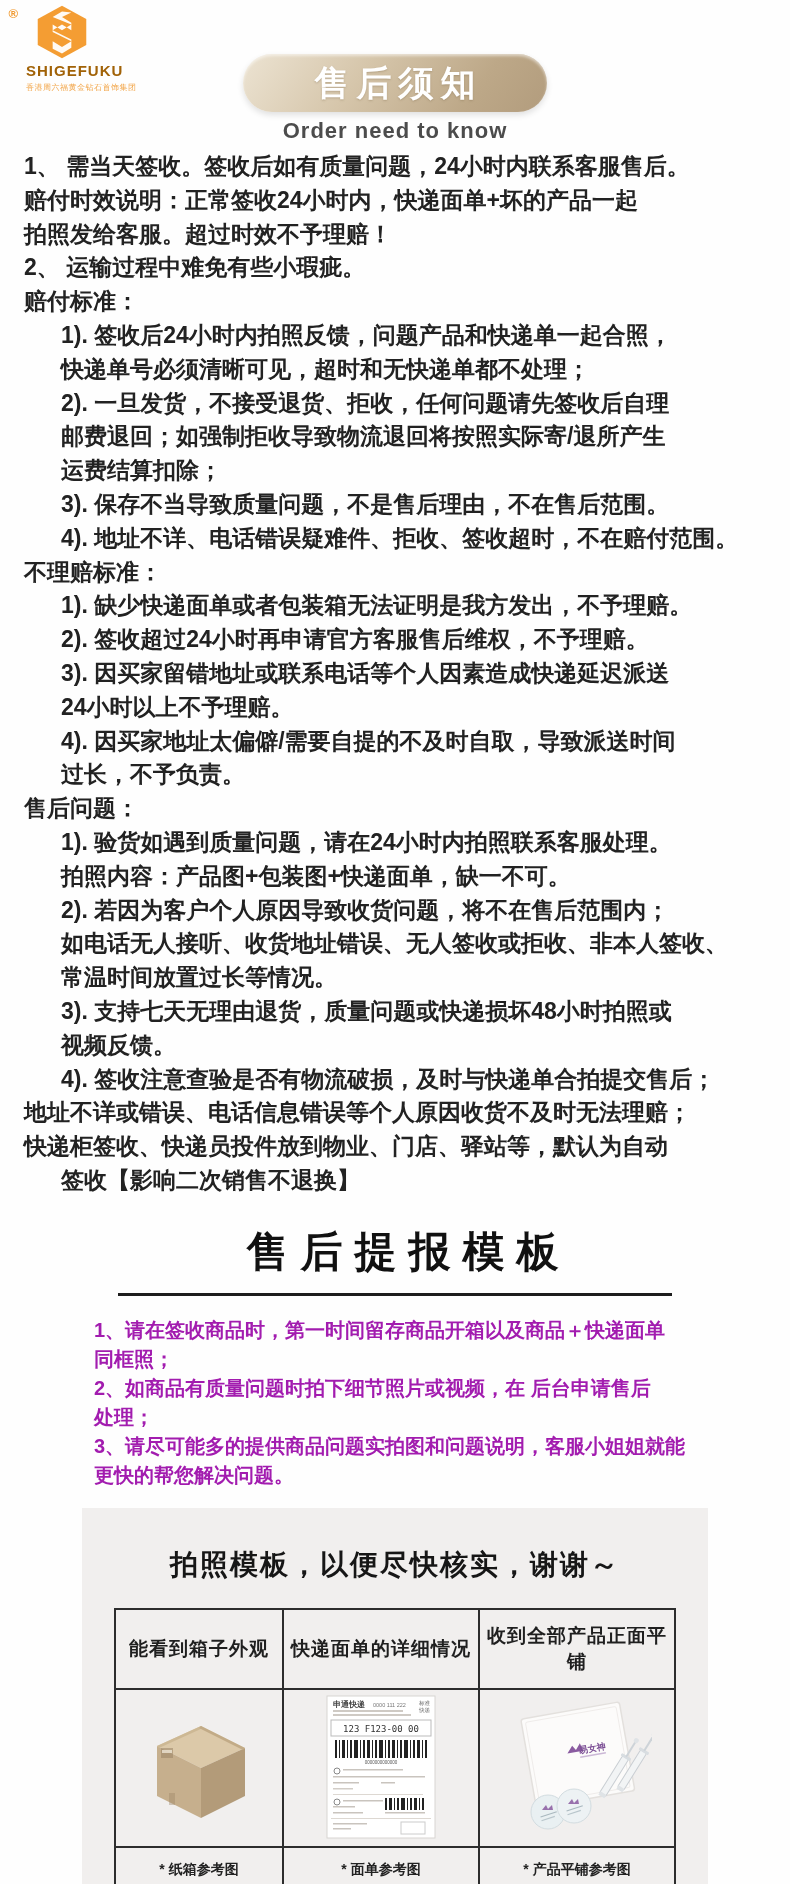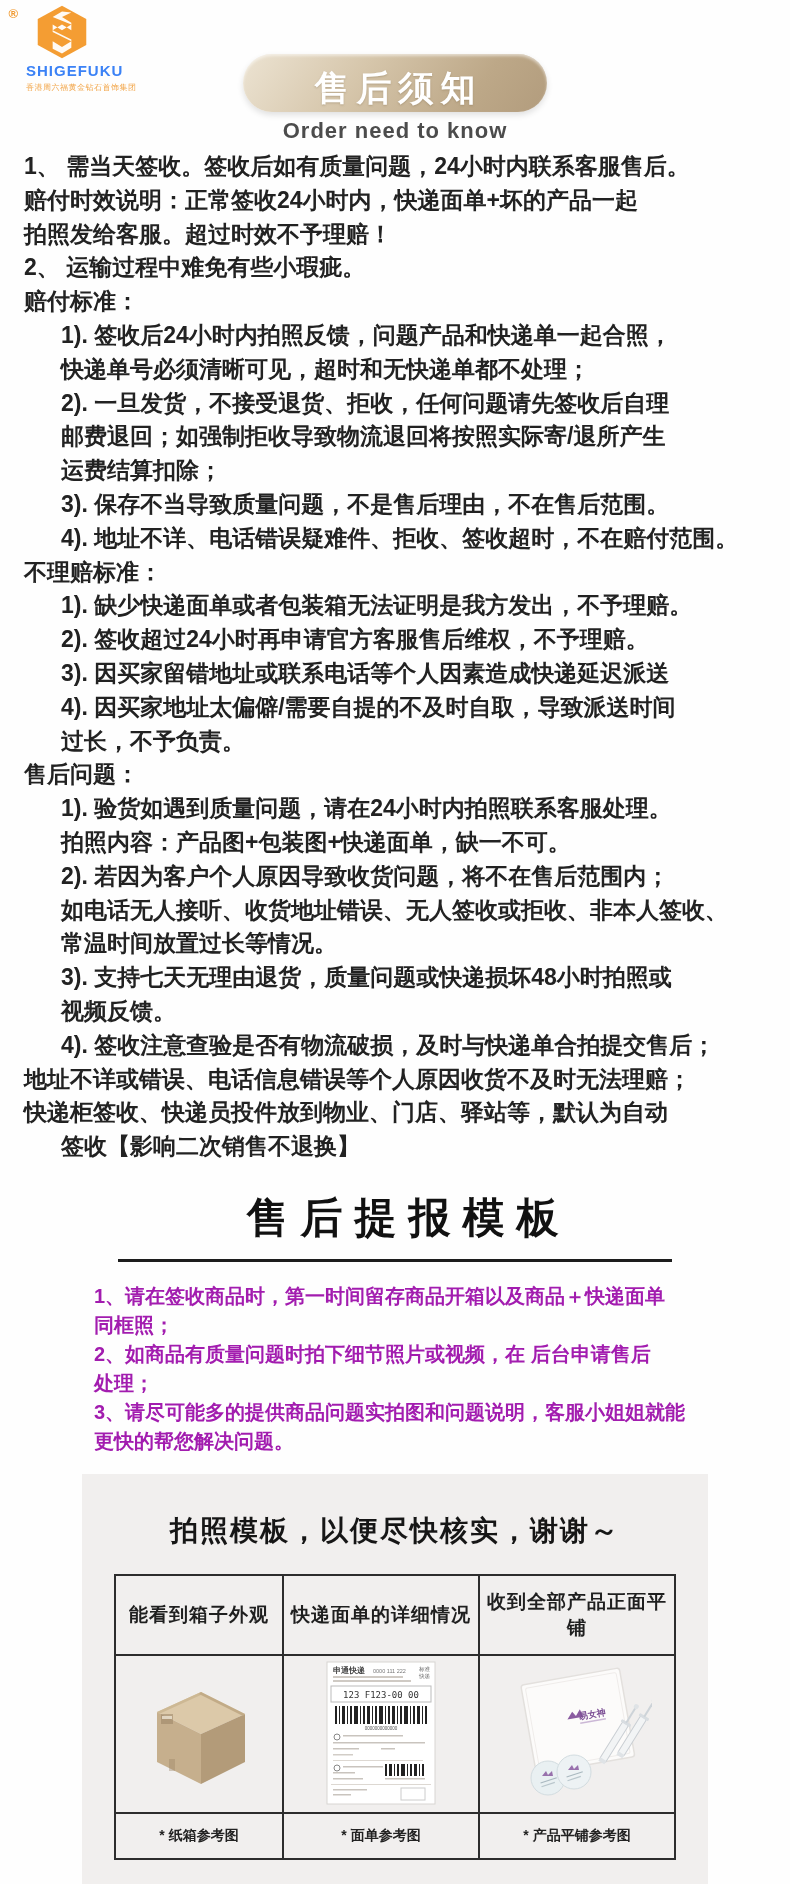--- a/index.html
+++ b/index.html
@@ -5,28 +5,28 @@
   * { margin:0; padding:0; box-sizing:border-box; }
   html,body { background:#ffffff; }
   body { font-family:"Liberation Sans","DejaVu Sans",sans-serif; color:#1f1f1f; }
   .page { width:790px; height:1884px; margin:0 auto; background:#fefefe; overflow:hidden; position:relative; }
 
   
   .top { position:relative; height:148px; }
   .logo { position:absolute; left:26px; top:4px; width:150px; text-align:left; }
   .logo-mark { position:relative; width:56px; height:56px; margin-left:8px; }
   .logo-reg { position:absolute; right:72px; top:2px; font-size:13px; color:#f0992f; font-weight:bold; }
-  .brand-name { font-size:15px; font-weight:bold; color:#3b82f6; letter-spacing:1px; margin-top:2px; }
+  .brand-name { font-size:15px; font-weight:bold; color:#a16207; letter-spacing:1px; margin-top:2px; }
   .brand-tagline { font-size:8px; color:#f2a64a; margin-top:3px; letter-spacing:0.5px; }
 
   .banner { position:absolute; left:50%; transform:translateX(-50%); top:54px;
             width:304px; height:58px; border-radius:30px;
             background:linear-gradient(125deg,#ece3d2 0%,#d6c6ab 38%,#bda888 75%,#b29c7d 100%);
             box-shadow:0 3px 6px rgba(0,0,0,0.12), inset 0 2px 3px rgba(255,255,255,0.55);
-            display:flex; align-items:flex-end; justify-content:center; }
+            display:flex; align-items:center; justify-content:center; }
   .banner-title { font-size:35px; font-weight:bold; color:#ffffff; letter-spacing:7px; text-shadow:0 1px 2px rgba(120,100,70,0.35); padding-left:7px; }
   .banner-sub { position:absolute; left:50%; transform:translateX(-50%); top:118px;
                 font-size:22px; font-weight:bold; color:#4c4c4c; letter-spacing:1px; white-space:nowrap; }
 
   
   .notice-body { padding:2px 24px 0 24px; font-weight:600; font-size:23px; line-height:33.8px; color:#222; }
   .nline { white-space:nowrap; }
   .ind0 { padding-left:0; }
   .ind1 { padding-left:37px; }
 
@@ -81,20 +81,21 @@
       <div class="nline ind1">快递单号必须清晰可见，超时和无快递单都不处理；</div>
       <div class="nline ind1">2). 一旦发货，不接受退货、拒收，任何问题请先签收后自理</div>
       <div class="nline ind1">邮费退回；如强制拒收导致物流退回将按照实际寄/退所产生</div>
       <div class="nline ind1">运费结算扣除；</div>
       <div class="nline ind1">3). 保存不当导致质量问题，不是售后理由，不在售后范围。</div>
       <div class="nline ind1">4). 地址不详、电话错误疑难件、拒收、签收超时，不在赔付范围。</div>
       <div class="nline ind0">不理赔标准：</div>
       <div class="nline ind1">1). 缺少快递面单或者包装箱无法证明是我方发出，不予理赔。</div>
       <div class="nline ind1">2). 签收超过24小时再申请官方客服售后维权，不予理赔。</div>
       <div class="nline ind1">3). 因买家留错地址或联系电话等个人因素造成快递延迟派送</div>
+      <div class="nline ind1">24小时以上不予理赔。</div>
       <div class="nline ind1">4). 因买家地址太偏僻/需要自提的不及时自取，导致派送时间</div>
       <div class="nline ind1">过长，不予负责。</div>
       <div class="nline ind0">售后问题：</div>
       <div class="nline ind1">1). 验货如遇到质量问题，请在24小时内拍照联系客服处理。</div>
       <div class="nline ind1">拍照内容：产品图+包装图+快递面单，缺一不可。</div>
       <div class="nline ind1">2). 若因为客户个人原因导致收货问题，将不在售后范围内；</div>
       <div class="nline ind1">如电话无人接听、收货地址错误、无人签收或拒收、非本人签收、</div>
       <div class="nline ind1">常温时间放置过长等情况。</div>
       <div class="nline ind1">3). 支持七天无理由退货，质量问题或快递损坏48小时拍照或</div>
       <div class="nline ind1">视频反馈。</div>

